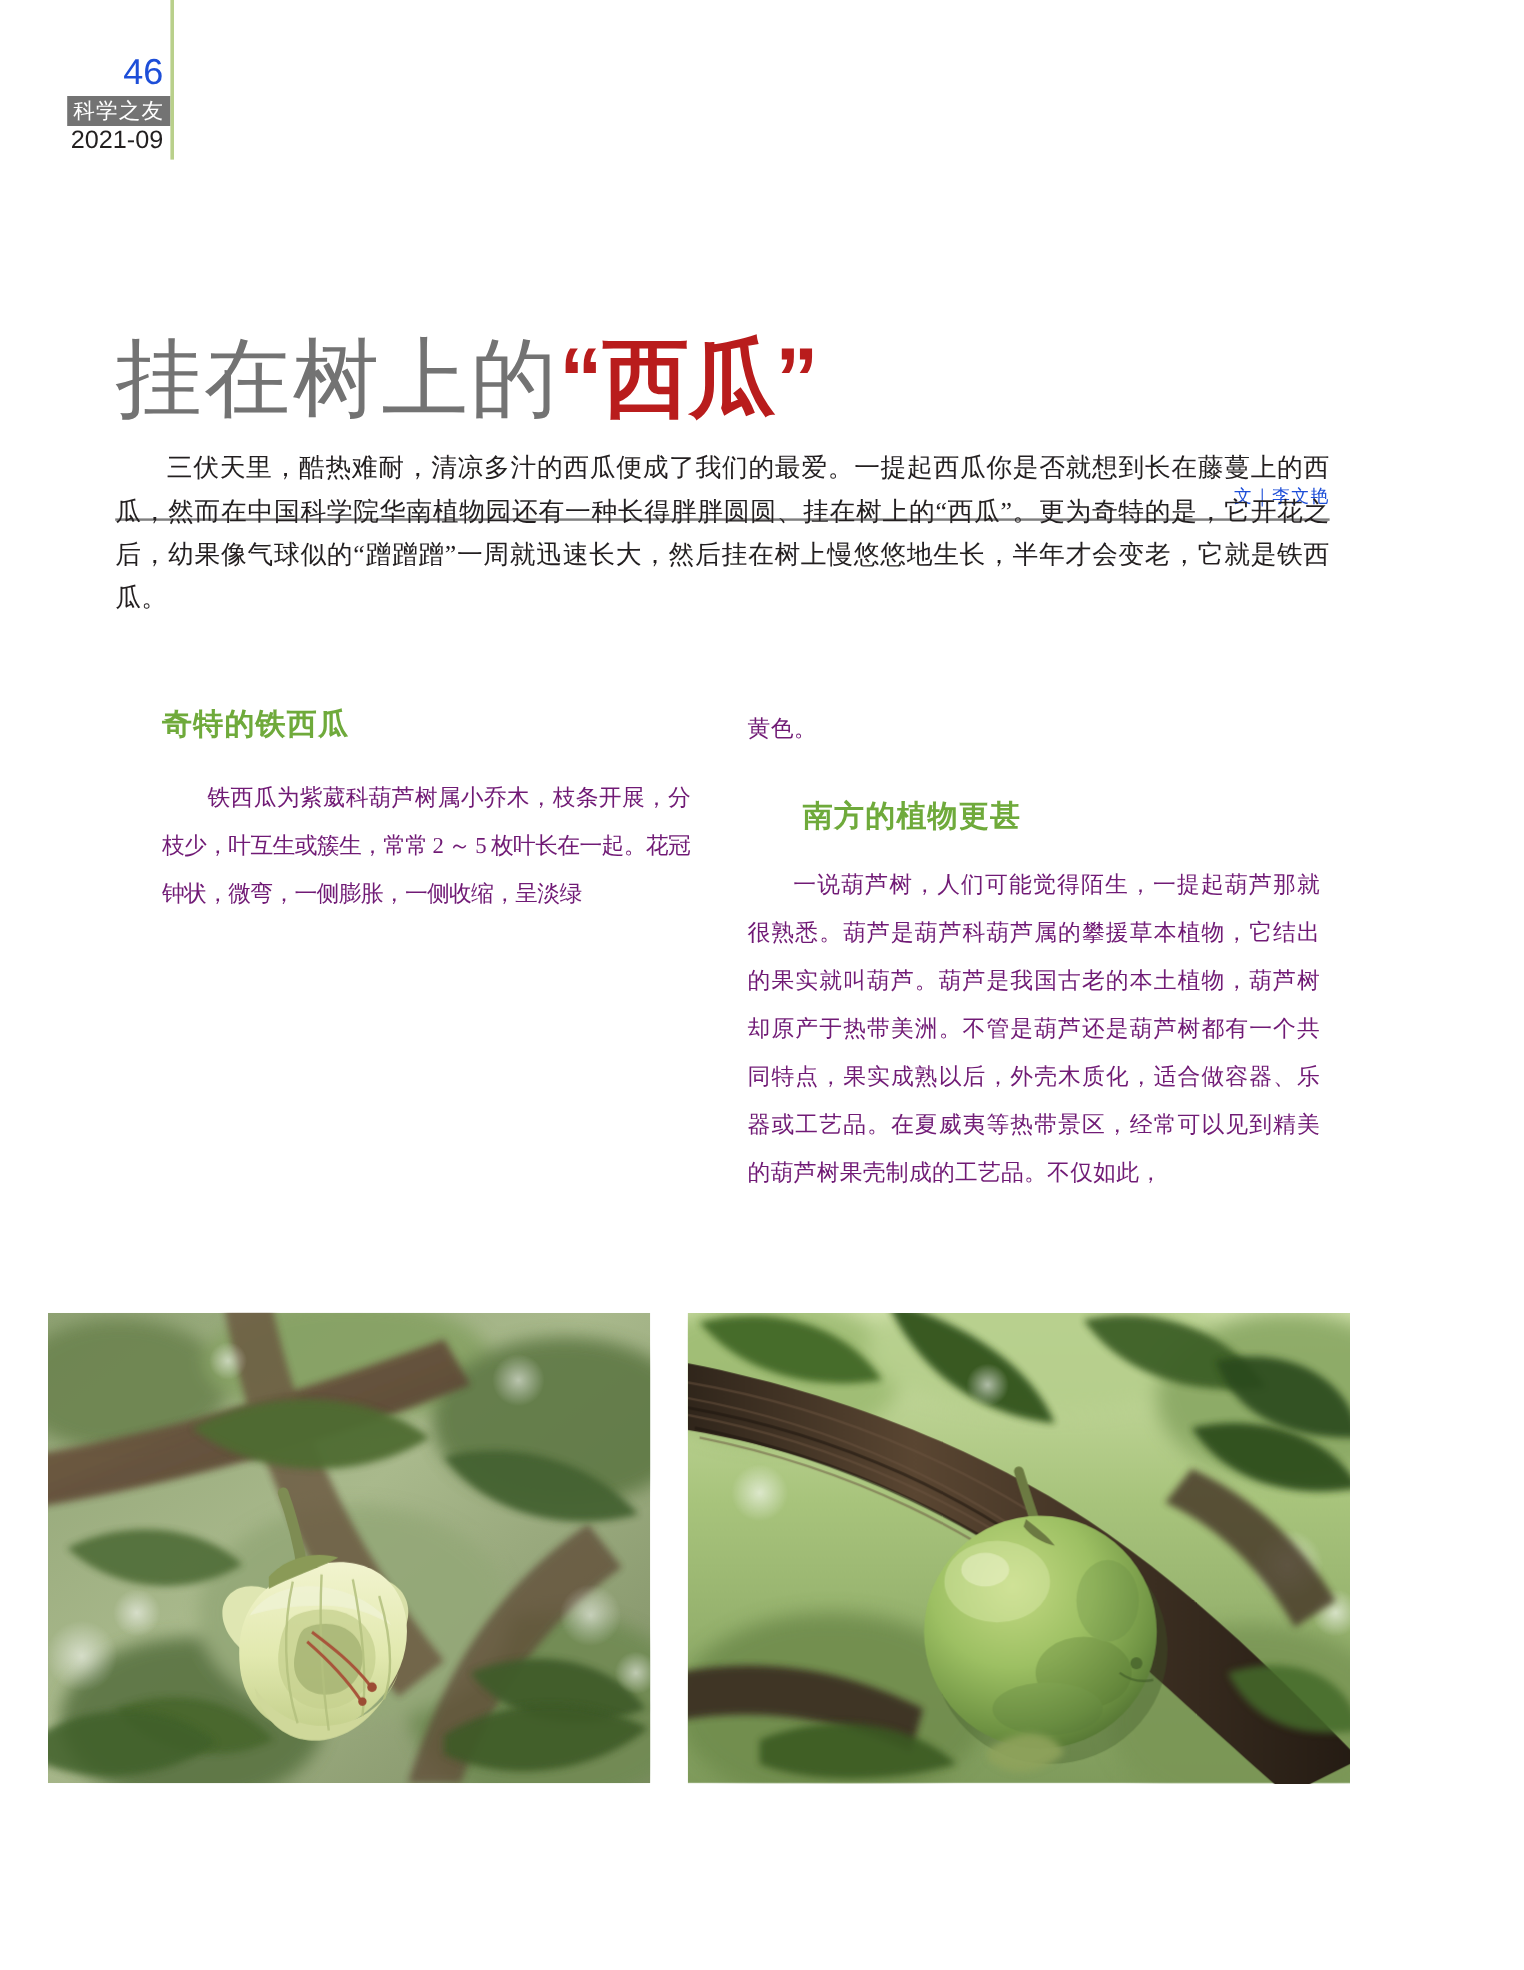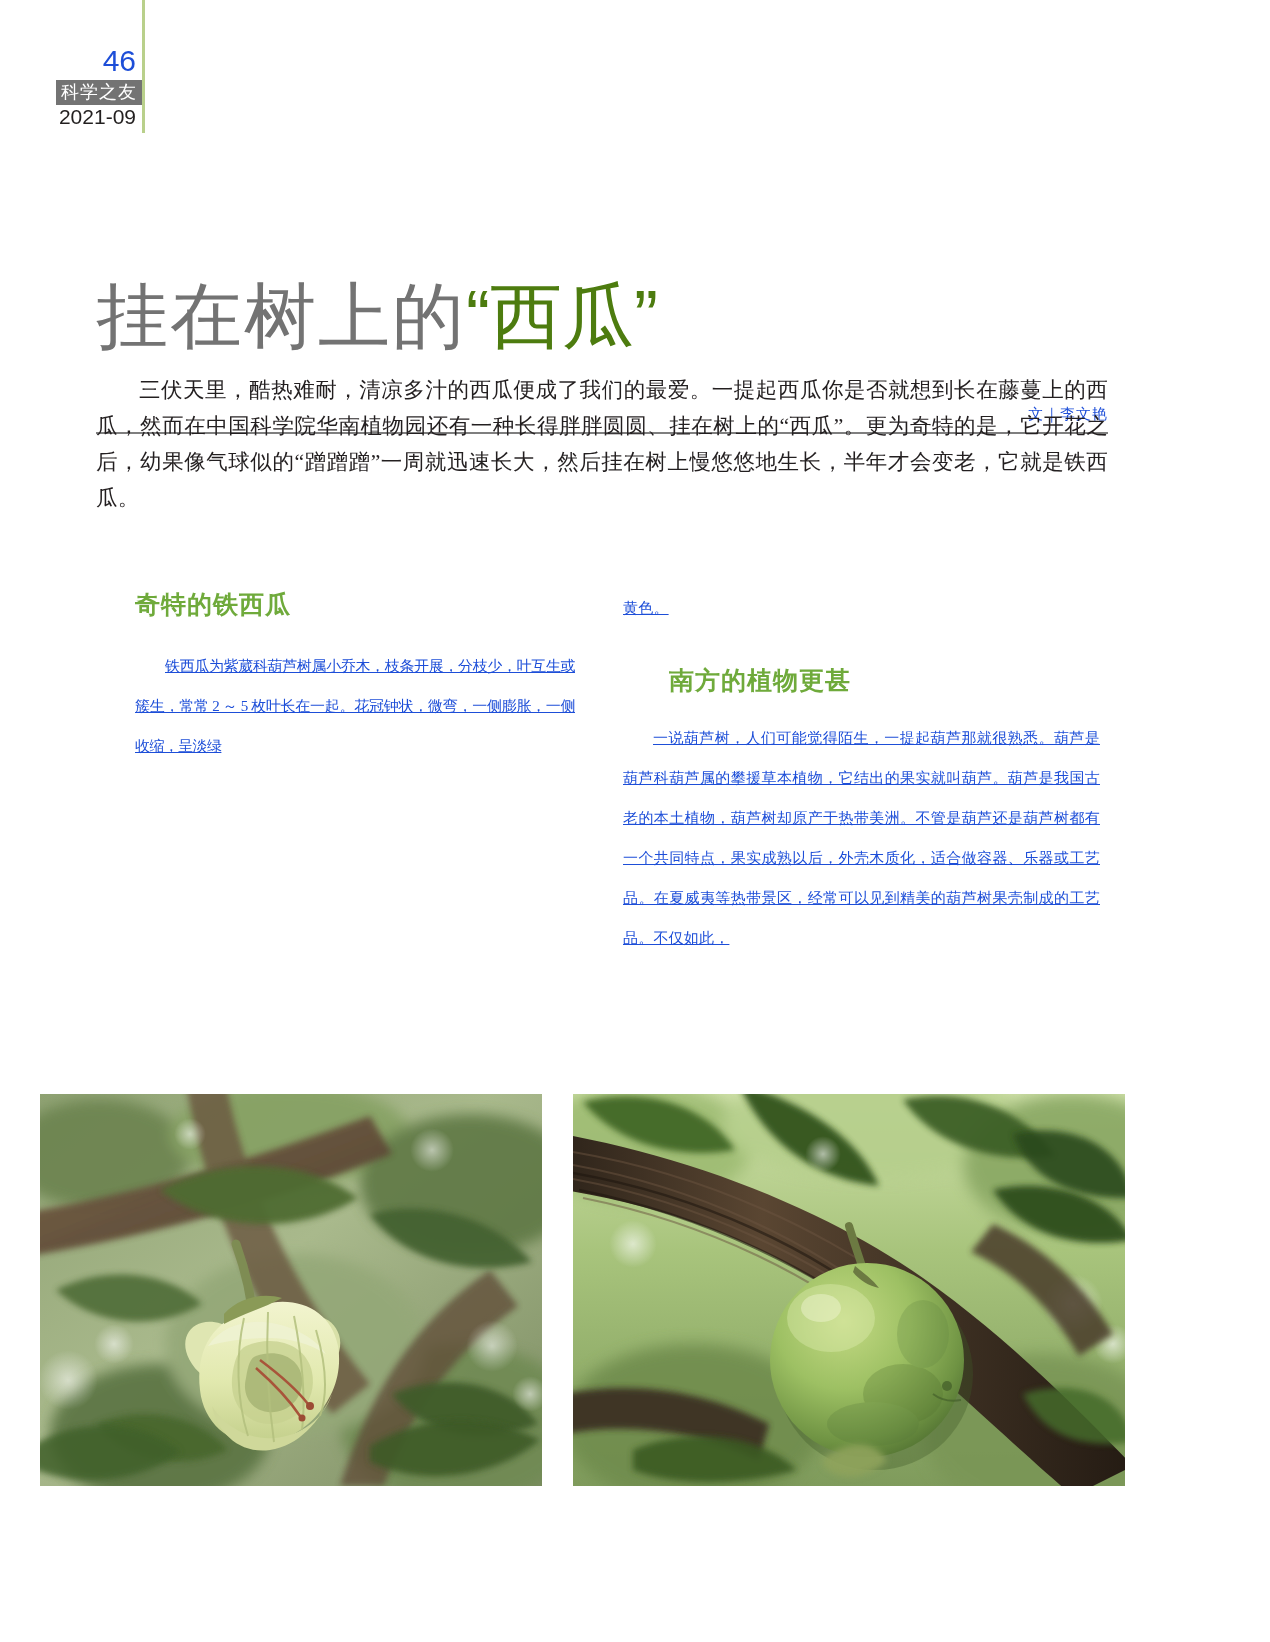--- a/index.html
+++ b/index.html
@@ -80,22 +80,22 @@
     color: #8cbe47;
     white-space: nowrap;
     font-weight: 300;
     letter-spacing: 2px;
   }
   #article-title .thin {
     font-weight: 400;
     color: #737373;
   }
   #article-title .emph {
-    font-weight: 400;
-    color: #4d7c0f;
+    font-weight: 700;
+    color: #b91c1c;
     letter-spacing: 0px;
   }
   #byline {
     margin-top: 14px;
     text-align: right;
     font-family: Liberation Serif, serif;
     font-size: 15px;
     line-height: 20px;
     color: #1d4ed8;
     letter-spacing: 1px;
@@ -148,28 +148,27 @@
     color: #6faa3b;
     font-weight: 700;
     letter-spacing: 1px;
     margin: 0 0 26px 0;
   }
   .sec-head.right-head {
     margin: 36px 0 22px 46px;
   }
   .body-p {
     margin: 0;
-    font-size: 15px;
+    font-size: 19px;
     line-height: 40px;
-    color: #1d4ed8;
+    color: #701a75;
     text-align: justify;
     text-justify: inter-ideograph;
     text-indent: 2em;
     letter-spacing: 0.2px;
-    text-decoration: underline;
   }
   .col.right .body-p { margin-left: 0; }
   .tight { letter-spacing: -0.6px; }
 
   
   #photos {
     position: absolute;
     left: 0;
     top: 1078px;
     width: 1270px;

